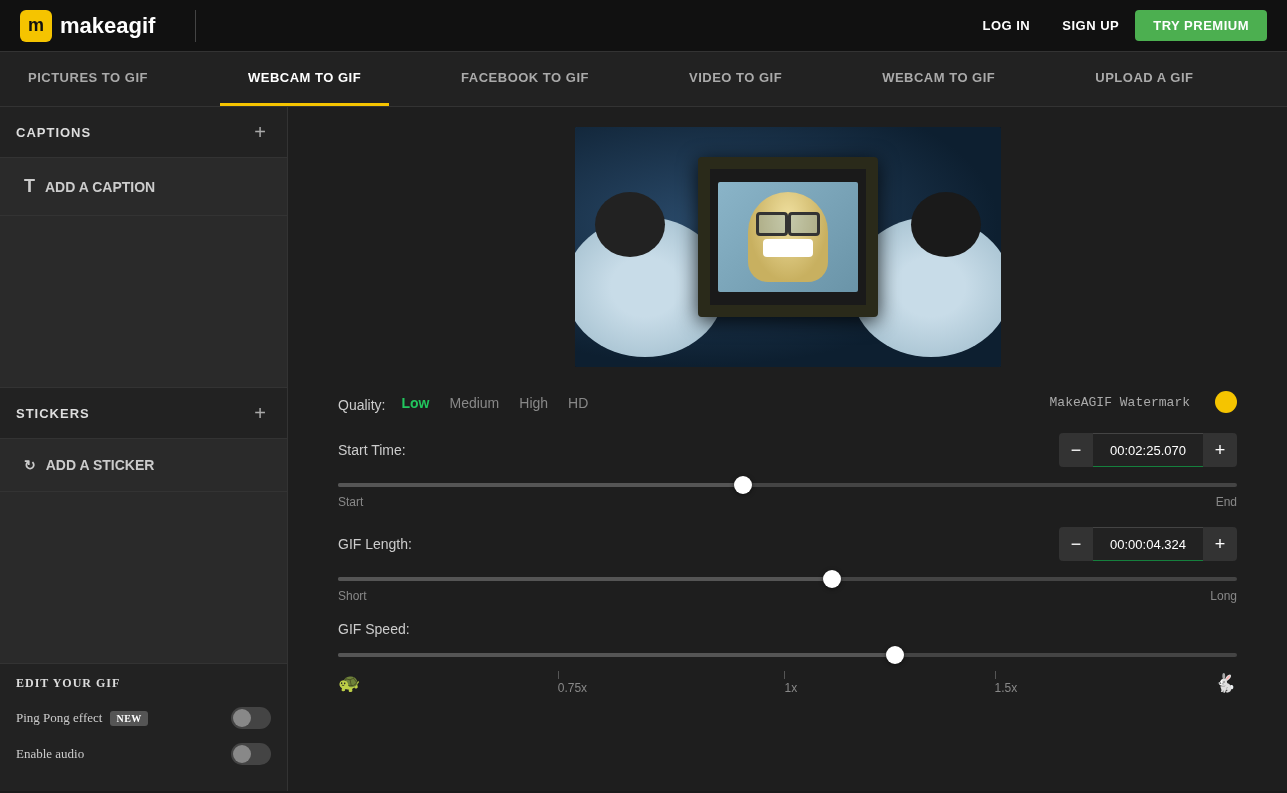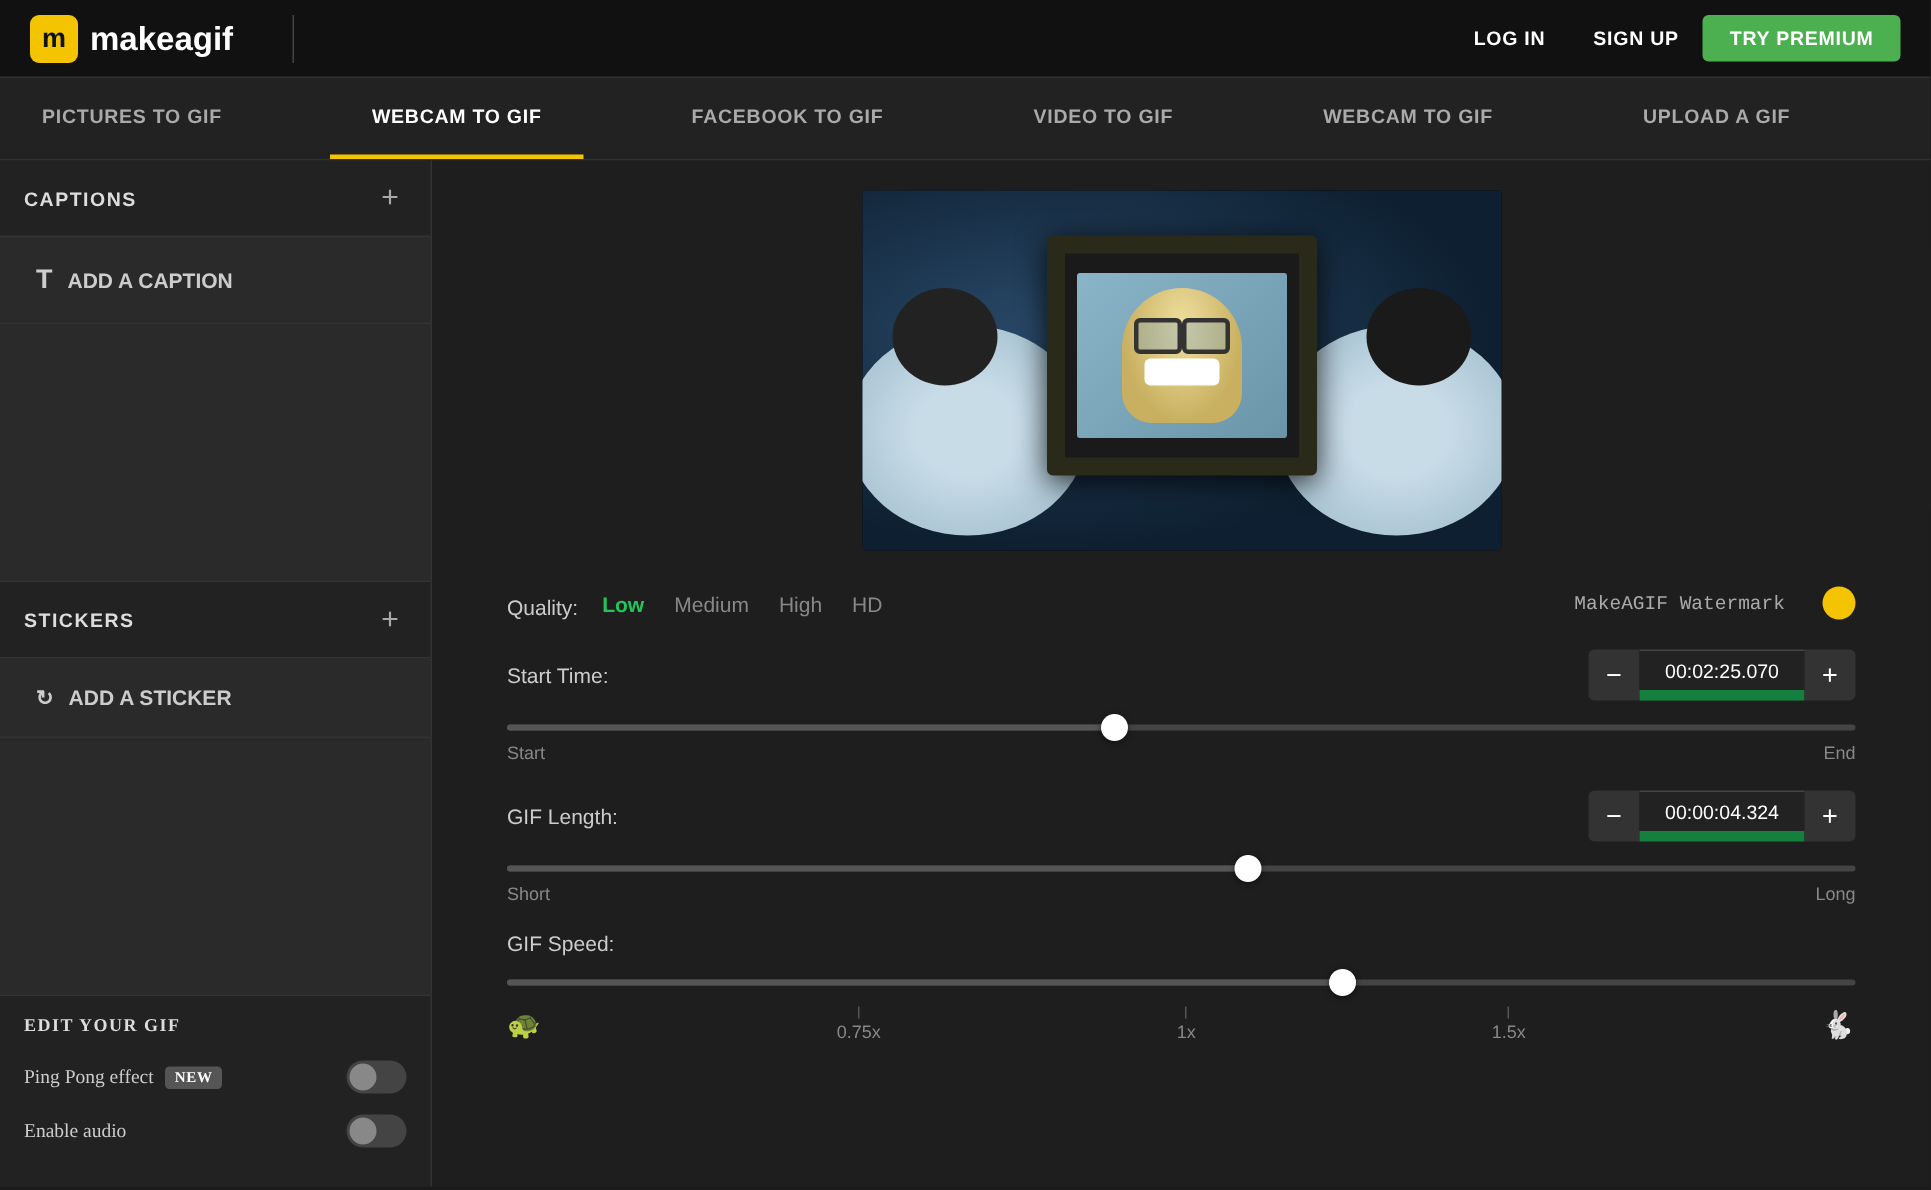--- a/index.html
+++ b/index.html
@@ -318,21 +318,21 @@
     .ctrl-btn:first-child { border-radius: 4px 0 0 4px; }
     .ctrl-btn:last-child { border-radius: 0 4px 4px 0; }
     .ctrl-value {
       background: #222;
       color: #fff;
       font-size: 13px;
       padding: 0 12px;
       height: 34px;
       display: flex; align-items: center;
       border-top: 1px solid #444;
-      border-bottom: 7px solid #15803d;
+      border-bottom: 1px solid #15803d;
       min-width: 110px;
       justify-content: center;
     }
 
     .slider-track-wrap {
       position: relative;
       height: 20px;
       display: flex;
       align-items: center;
     }
@@ -373,21 +373,21 @@
       align-items: center;
       margin-top: 6px;
       font-size: 12px;
       color: #888;
       position: relative;
     }
     .speed-icon { font-size: 18px; }
     .speed-tick {
       display: flex;
       flex-direction: column;
-      align-items: center;
+      align-items: flex-start;
       gap: 2px;
     }
     .speed-tick-line {
       width: 1px; height: 8px;
       background: #555;
     }
 
     
     .stickers-gap {
       flex: 1;

